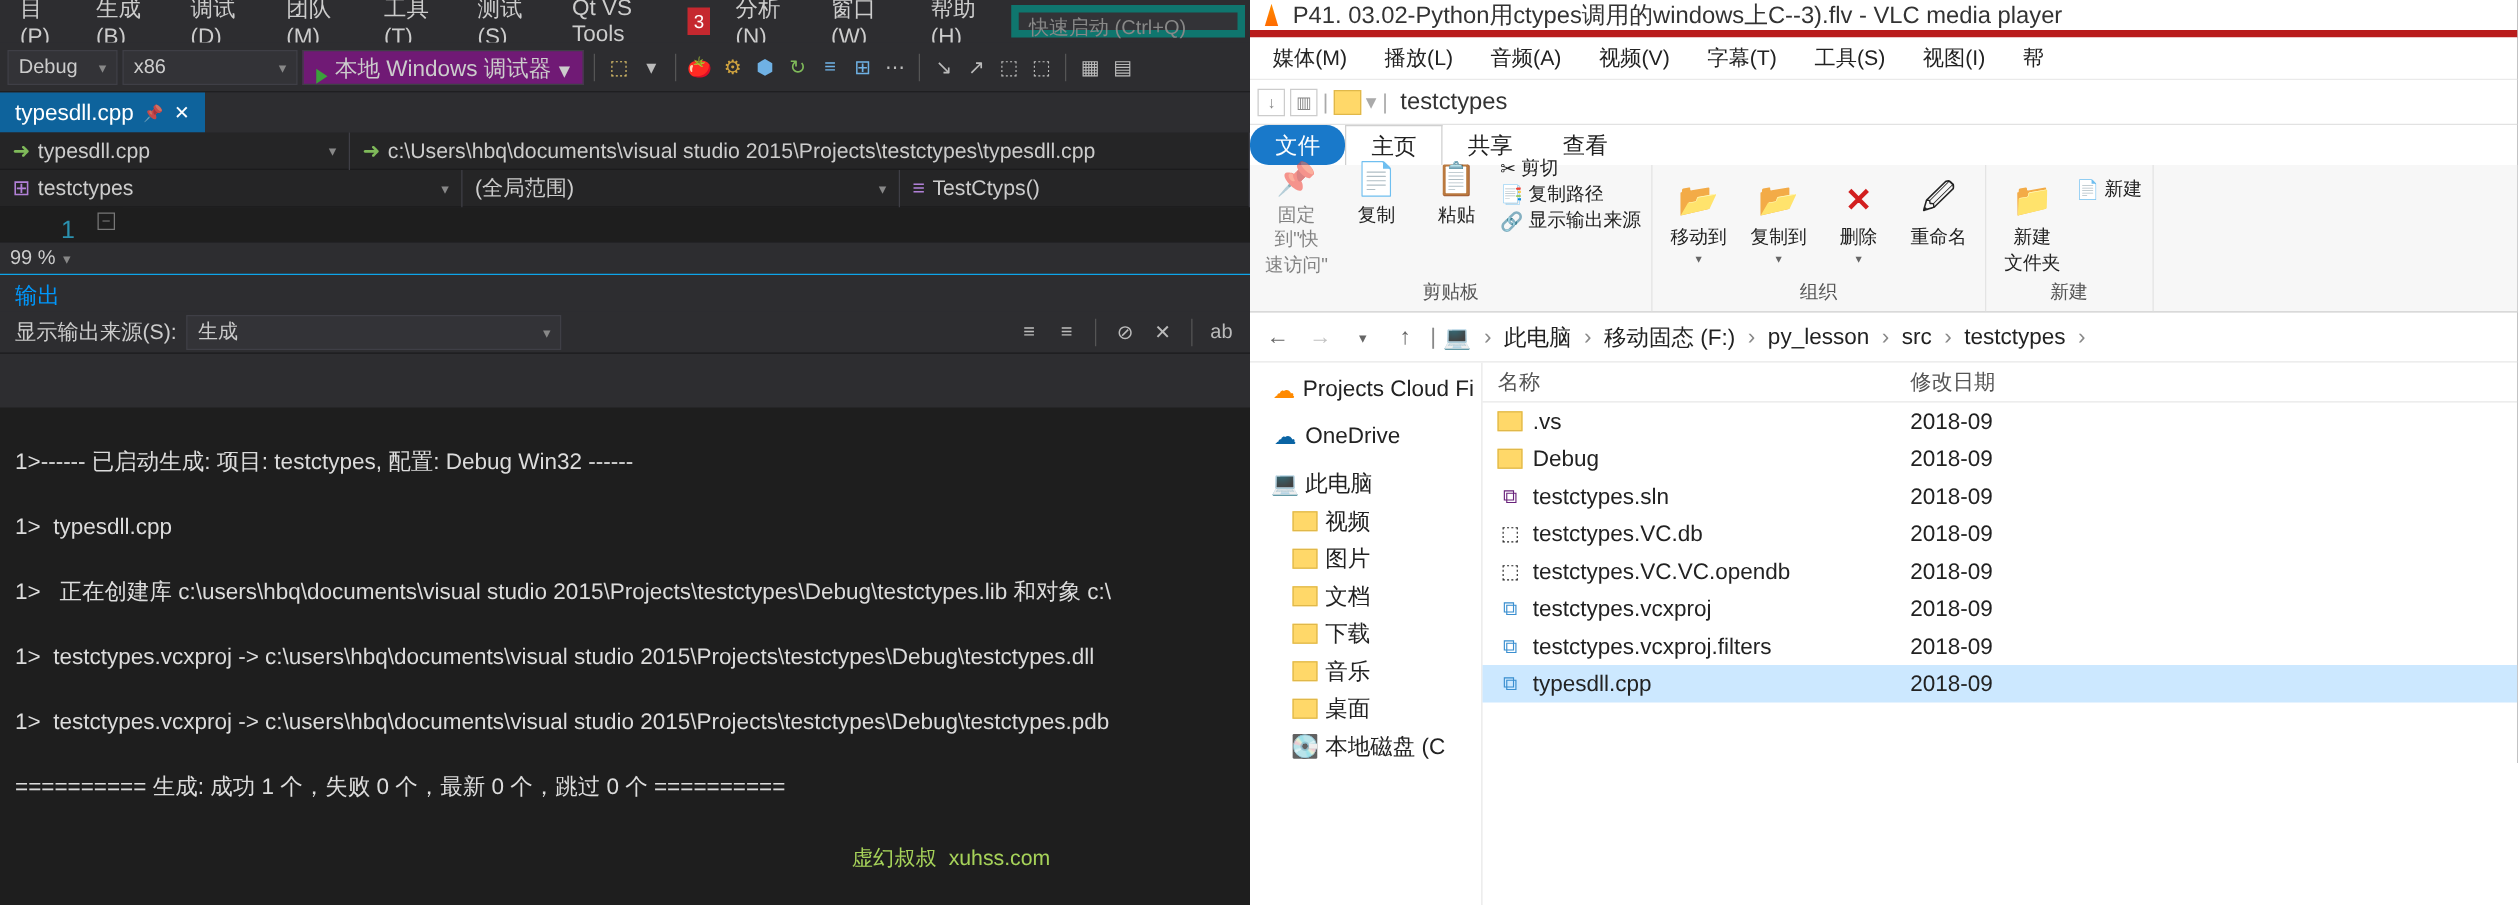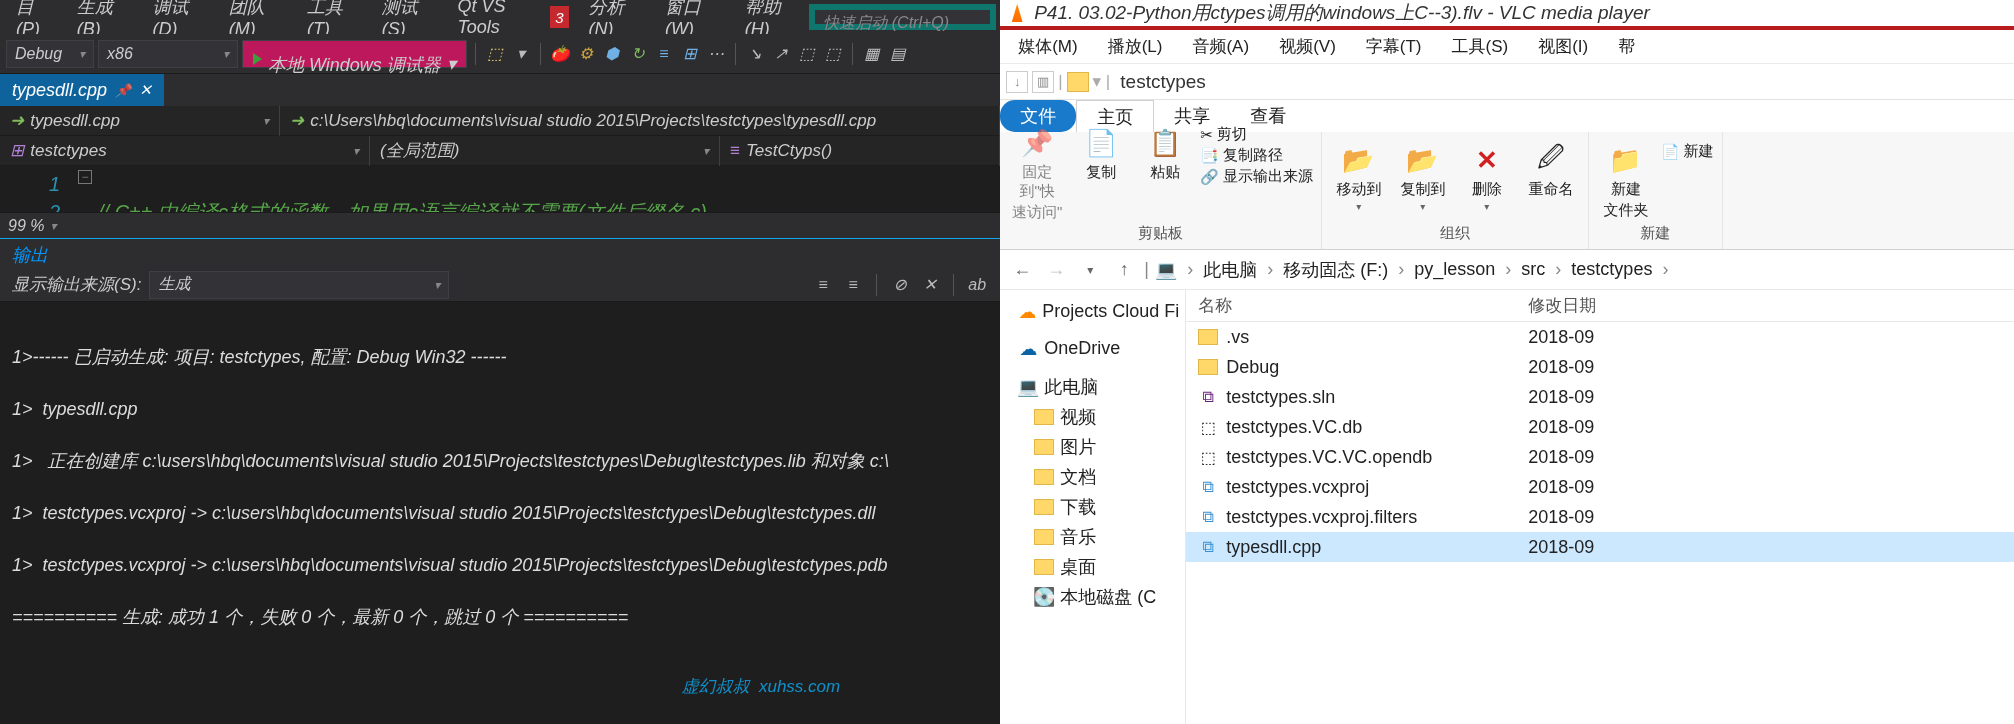--- a/index.html
+++ b/index.html
@@ -1,25 +1,25 @@
 <!DOCTYPE html>
 <html><head>
 <meta charset="utf-8">
 <style>
 * { margin: 0; padding: 0; box-sizing: border-box; font-family: "Microsoft YaHei", "Segoe UI", sans-serif; }
 body { width: 2014px; height: 724px; overflow: hidden; display: flex; background: #2d2d30; }
-.vs-pane { width: 1028px; height: 724px; background: #2d2d30; color: #ccc; display: flex; flex-direction: column; font-size: 18px; font-style: italic; }
+.vs-pane { width: 1028px; height: 724px; background: #2d2d30; color: #ccc; display: flex; flex-direction: column; font-size: 18px; }
 .vs-menubar { display: flex; align-items: center; height: 34px; background: #2d2d30; padding: 0 4px; gap: 2px; }
 .vs-menubar .menu-item { padding: 4px 12px; color: #ccc; cursor: pointer; }
 .vs-menubar .quick-launch { margin-left: auto; width: 220px; height: 26px; background: #333337; color: #888; padding: 2px 8px; font-size: 16px; line-height: 22px; border: 6px solid #0f766e; }
 .notif-badge { background: #c5282f; color: #fff; width: 22px; height: 22px; display: inline-flex; align-items: center; justify-content: center; font-size: 15px; margin-right: 6px; }
 .vs-toolbar { display: flex; align-items: center; height: 40px; background: #2d2d30; padding: 0 6px; gap: 4px; border-bottom: 1px solid #1b1b1c; }
 .combo { display: flex; align-items: center; justify-content: space-between; height: 28px; background: #333337; border: 1px solid #3f3f46; color: #ccc; padding: 0 8px; font-size: 16px; }
 .combo .arrow { font-size: 12px; color: #888; margin-left: 6px; }
-.run-btn { display: flex; align-items: flex-start; height: 28px; background: #be185d; border: 1px solid #3f3f46; padding: 12px 10px; gap: 6px; }
+.run-btn { display: flex; align-items: flex-end; height: 28px; background: #701a75; border: 1px solid #3f3f46; padding: 0 10px; gap: 6px; }
 .tri-play { width: 0; height: 0; border-left: 9px solid #3ba03b; border-top: 6px solid transparent; border-bottom: 6px solid transparent; }
 .tool-icon { width: 22px; height: 22px; display: inline-flex; align-items: center; justify-content: center; font-size: 16px; color: #bbb; }
 .tool-sep { width: 1px; height: 22px; background: #555; margin: 0 4px; }
 .doc-tabs { display: flex; height: 32px; background: #2d2d30; }
 .doc-tab { display: flex; align-items: center; height: 32px; padding: 0 12px; gap: 8px; }
 .doc-tab.active { background: #0e639c; color: #fff; }
 .doc-tab .pin { font-size: 13px; opacity: .8; }
 .doc-tab .close { font-size: 15px; }
 .navbars { background: #252526; }
 .navbar-row { display: flex; align-items: center; height: 30px; border-bottom: 1px solid #1b1b1c; }
@@ -28,24 +28,24 @@
 .code-area { flex: 1; display: flex; background: #1e1e1e; font-family: Consolas, monospace; font-size: 20px; line-height: 28px; overflow: hidden; position: relative; }
 .gutter { width: 78px; background: #1e1e1e; text-align: right; padding: 4px 18px 4px 0; color: #2b91af; }
 .fold-col { width: 20px; background: #1e1e1e; padding-top: 4px; }
 .fold-box { width: 14px; height: 14px; border: 1px solid #777; color: #777; font-size: 12px; line-height: 12px; text-align: center; margin-bottom: 14px; }
 .fold-spacer { height: 28px; }
 .code-lines { padding: 4px 0; white-space: pre; }
 .c-comment { color: #57a64a; }
 .zoom-row { display: flex; align-items: center; height: 26px; background: #2d2d30; border-top: 1px solid #1b1b1c; padding: 0 8px; gap: 6px; font-size: 16px; }
 .output-title { height: 30px; background: #2d2d30; color: #0097fb; padding: 4px 12px; font-size: 18px; border-top: 1px solid #0ea5e9; }
 .output-toolbar { display: flex; align-items: center; height: 34px; background: #2d2d30; padding: 0 12px; gap: 8px; font-size: 17px; border-bottom: 1px solid #1b1b1c; }
-.output-body { flex: 0 0 auto; background: #1e1e1e; font-family: Consolas, monospace; font-size: 18px; line-height: 26px; padding: 16px 12px; color: #dcdcdc; white-space: pre; overflow: hidden; }
+.output-body { flex: 0 0 auto; background: #1e1e1e; font-family: Consolas, monospace; font-size: 18px; line-height: 26px; padding: 4px 12px; color: #dcdcdc; white-space: pre; overflow: hidden; margin-top: 43px; }
 
 .right-pane { width: 1042px; height: 724px; background: #fff; color: #222; display: flex; flex-direction: column; font-size: 17px; }
-.vlc-title { height: 30px; display: flex; align-items: center; gap: 8px; padding: 2px 8px; background: #fff; color: #333; font-size: 19px; border-bottom: 4px solid #b91c1c; font-style: italic; }
+.vlc-title { height: 30px; display: flex; align-items: center; gap: 8px; padding: 2px 8px; background: #fff; color: #333; font-size: 19px; border-bottom: 6px solid #b91c1c; }
 .vlc-cone { width: 18px; height: 18px; background: linear-gradient(#ff8c00,#ff6a00); clip-path: polygon(50% 0,80% 100%,20% 100%); }
 .vlc-menubar { display: flex; height: 34px; align-items: center; padding: 0 4px; gap: 2px; background: #fff; border-bottom: 1px solid #eaeaea; }
 .vlc-menubar .mi { padding: 4px 14px; }
 
 .explorer { flex: 1; display: flex; flex-direction: column; background: #fff; }
 .exp-addr { display: flex; align-items: center; height: 36px; border-bottom: 1px solid #e2e2e2; padding: 0 6px; gap: 4px; }
 .exp-addr .nav-icn { width: 22px; height: 22px; border: 1px solid #ccc; display: inline-flex; align-items: center; justify-content: center; color: #888; font-size: 13px; }
 .exp-addr .folder-icn { width: 22px; height: 20px; background: #ffd869; border: 1px solid #e0b84a; }
 .exp-addr .path { flex: 1; padding: 0 6px; color: #333; font-size: 19px; }
 .ribbon-tabs { display: flex; height: 32px; align-items: stretch; }
@@ -215,21 +215,21 @@
     <span class="tool-sep"></span>
     <span class="tool-icon">ab</span>
   </div>
   <div class="output-body" style="position:relative">
 <div>1&gt;------ 已启动生成: 项目: testctypes, 配置: Debug Win32 ------</div>
 <div>1&gt;  typesdll.cpp</div>
 <div>1&gt;   正在创建库 c:\users\hbq\documents\visual studio 2015\Projects\testctypes\Debug\testctypes.lib 和对象 c:\</div>
 <div>1&gt;  testctypes.vcxproj -&gt; c:\users\hbq\documents\visual studio 2015\Projects\testctypes\Debug\testctypes.dll</div>
 <div>1&gt;  testctypes.vcxproj -&gt; c:\users\hbq\documents\visual studio 2015\Projects\testctypes\Debug\testctypes.pdb</div>
 <div>========== 生成: 成功 1 个，失败 0 个，最新 0 个，跳过 0 个 ==========</div>
-<span style="position:absolute;right:160px;bottom:24px;color:#0ea5e9;font-family:sans-serif;font-size:17px;opacity:.85">虚幻叔叔  xuhss.com</span>
+<span style="position:absolute;right:160px;bottom:24px;color:#bef264;font-family:sans-serif;font-size:17px;opacity:.85">虚幻叔叔  xuhss.com</span>
   </div>
 </div>
 
 <div class="right-pane">
 
   <div class="vlc-title">
     <span class="vlc-cone"></span>
     <span>P41. 03.02-Python用ctypes调用的windows上C--3).flv - VLC media player</span>
   </div>
   <div class="vlc-menubar">

